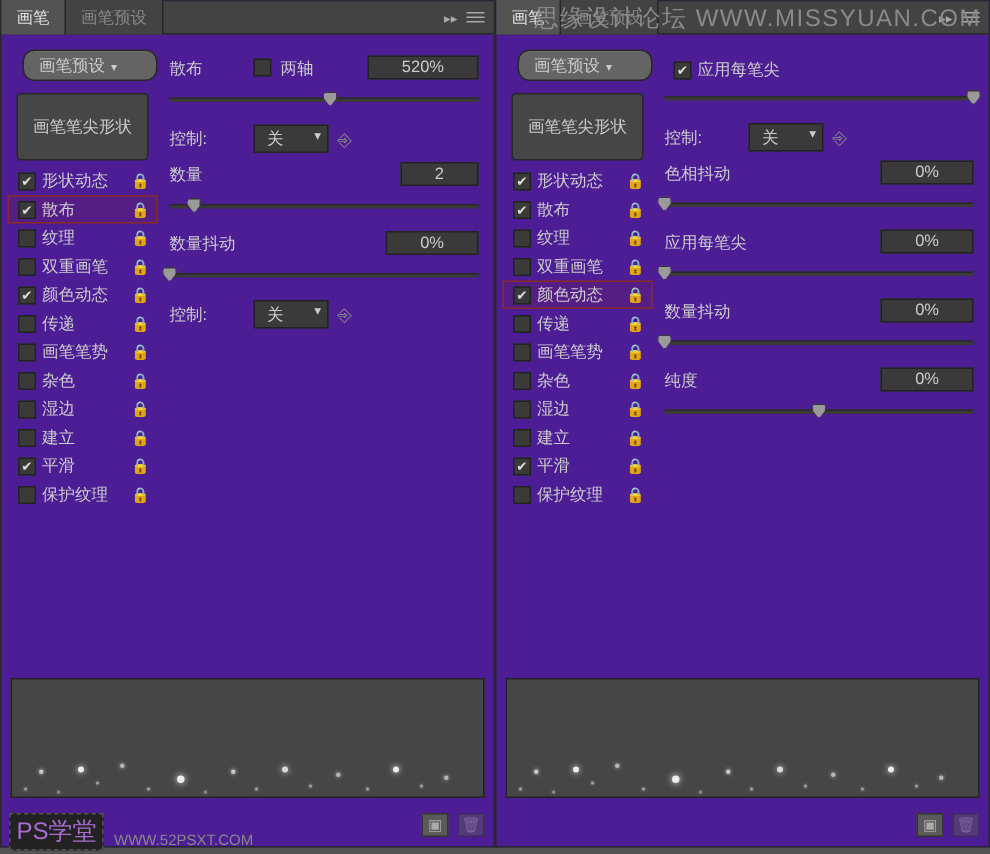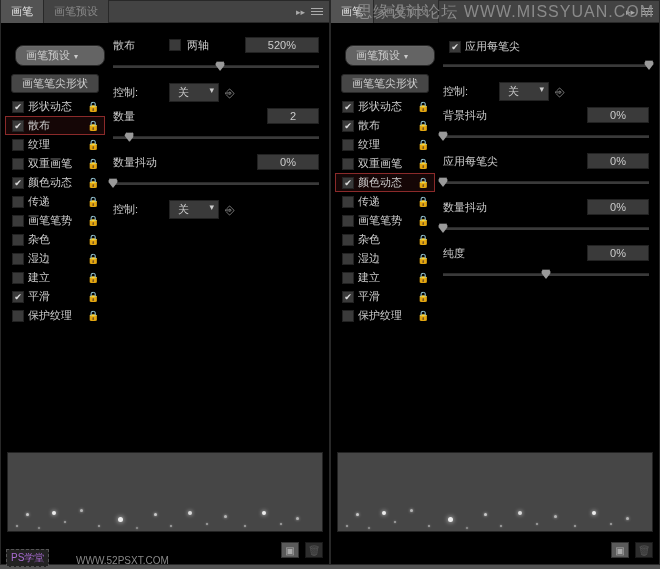--- a/index.html
+++ b/index.html
@@ -1,29 +1,29 @@
 <!DOCTYPE html>
 <html><head>
 <meta charset="utf-8">
 <style>
 *{box-sizing:border-box;margin:0;padding:0;font-family:"Microsoft YaHei",sans-serif;font-size:11px;color:#ccc}
 body{background:#535353;width:660px;height:569px;display:flex;position:relative}
-.panel{width:330px;height:565px;background:#000000;border:1px solid #282828;position:relative;display:flex;flex-direction:column}
+.panel{width:330px;height:565px;background:#4c1d95;border:1px solid #282828;position:relative;display:flex;flex-direction:column}
 .tabbar{height:22px;background:#434343;display:flex;align-items:center;border-bottom:1px solid #282828}
 .tab{padding:4px 10px;background:#535353;color:#e0e0e0;border-right:1px solid #282828;cursor:pointer}
 .tab.inactive{background:#434343;color:#888}
 .tab-icons{margin-left:auto;display:flex;gap:2px;padding-right:4px}
 .menu-icon{width:16px;height:14px;display:flex;flex-direction:column;justify-content:center;gap:2px;padding:2px;cursor:pointer}
 .menu-icon span{height:1px;background:#aaa}
 .arrow-icon{color:#aaa;font-size:9px;padding:2px}
 .body{flex:1;display:flex;padding:6px 4px 4px 4px;gap:4px}
-.preset-btn{background:#646464;border:1px solid #282828;border-radius:8px;padding:2px 10px;margin:16px 0 6px 10px;display:inline-block;box-shadow:0 1px 0 #6a6a6a inset}
+.preset-btn{background:#646464;border:1px solid #282828;border-radius:8px;padding:2px 10px;margin:4px 0 6px 10px;display:inline-block;box-shadow:0 1px 0 #6a6a6a inset}
 .preset-btn .dd{font-size:8px;margin-left:4px}
 .left-col{width:100px;display:flex;flex-direction:column}
-.shape-btn{background:#464646;border:1px solid #282828;border-radius:3px;padding:1px 6px;margin:2px 6px 4px 6px;text-align:center}
+.shape-btn{background:#464646;border:1px solid #282828;border-radius:3px;padding:14px 6px;margin:2px 6px 4px 6px;text-align:center}
 .opt-row{display:flex;align-items:center;height:19px;padding-left:6px;gap:4px;position:relative;border:1px solid transparent}
 .opt-row.hl{border:1px solid #8b2a2a;background:rgba(139,42,42,.15)}
 .cb{width:12px;height:12px;background:#3a3a3a;border:1px solid #222;display:flex;align-items:center;justify-content:center;font-size:9px;color:#ddd}
 .opt-label{flex:1}
 .lock{color:#8a8a8a;font-size:10px;padding-right:4px}
 .right-col{flex:1;padding:2px 6px 0 4px}
 .ctrl-row{display:flex;align-items:center;margin:6px 0;gap:6px}
 .ctrl-label{width:50px}
 .ctrl-label.w{width:70px}
 .val-box{background:#3a3a3a;border:1px solid #222;padding:1px 22px;min-width:46px;text-align:left}
@@ -31,21 +31,21 @@
 .select::after{content:"▾";position:absolute;right:4px;top:1px;color:#ccc;font-size:9px}
 .link-icn{color:#888;font-size:12px}
 .slider{height:14px;position:relative;margin:2px 0 10px 0}
 .slider::before{content:"";position:absolute;left:0;right:0;top:6px;height:2px;background:#3a3a3a;border-top:1px solid #2a2a2a}
 .thumb{position:absolute;top:2px;width:10px;height:10px;background:#9a9a9a;border:1px solid #333;transform:translateX(-5px);clip-path:polygon(50% 100%,0 35%,20% 0,80% 0,100% 35%)}
 .preview{position:absolute;left:6px;right:6px;bottom:32px;height:80px;background:#464646;border:1px solid #222}
 .dot{position:absolute;border-radius:50%;background:#fff}
 .bottom-icons{position:absolute;right:6px;bottom:6px;display:flex;gap:6px}
 .bi{width:18px;height:16px;border:1px solid #333;background:#5a5a5a;display:flex;align-items:center;justify-content:center;color:#aaa;font-size:10px}
 .watermark{position:absolute;top:2px;right:6px;color:#8a8a8a;font-size:16px;letter-spacing:1px}
-.watermark2{position:absolute;bottom:2px;left:6px;color:#a96bd4;font-size:10px;background:#222;padding:1px 4px;border:1px dashed #555}
+.watermark2{position:absolute;bottom:2px;left:6px;color:#a96bd4;font-size:16px;background:#222;padding:1px 4px;border:1px dashed #555}
 .watermark3{position:absolute;bottom:3px;left:76px;color:#888;font-size:10px}
 .top-check{display:flex;align-items:center;gap:4px;margin:8px 0 4px 6px}
 </style>
 </head>
 <body>
 
 <div class="panel">
  <div class="tabbar">
   <div class="tab">画笔</div>
   <div class="tab inactive">画笔预设</div>
@@ -273,21 +273,21 @@
    </div>
    <div class="slider">
           <div class="thumb" style="left:100%"></div>
         </div>
    <div class="ctrl-row">
     <div class="ctrl-label">控制:</div>
     <div class="select">关</div>
     <div class="link-icn">⎆</div>
    </div>
    <div class="ctrl-row">
-    <div class="ctrl-label w">背景抖动</div>
+    <div class="ctrl-label w">色相抖动</div>
     <div style="flex:1"></div>
     <div class="val-box">0%</div>
    </div>
    <div class="slider">
           <div class="thumb" style="left:0%"></div>
         </div>
    <div class="ctrl-row">
     <div class="ctrl-label w">应用每笔尖</div>
     <div style="flex:1"></div>
     <div class="val-box">0%</div>

